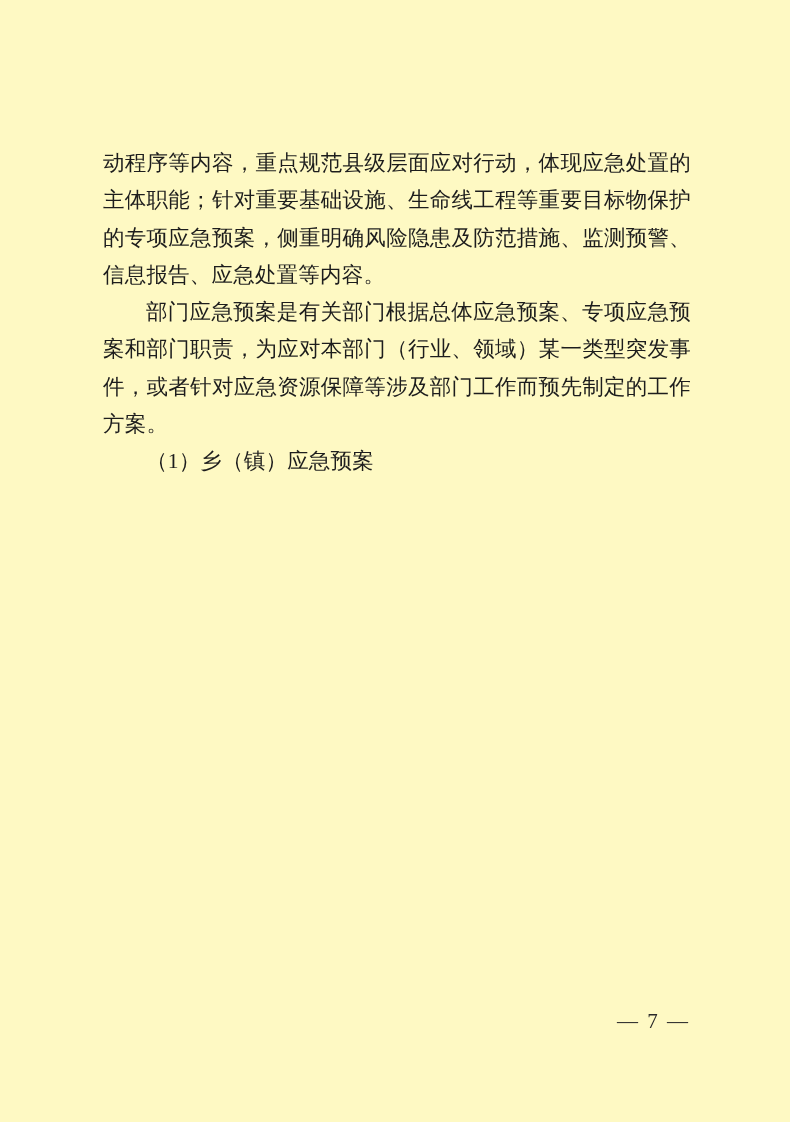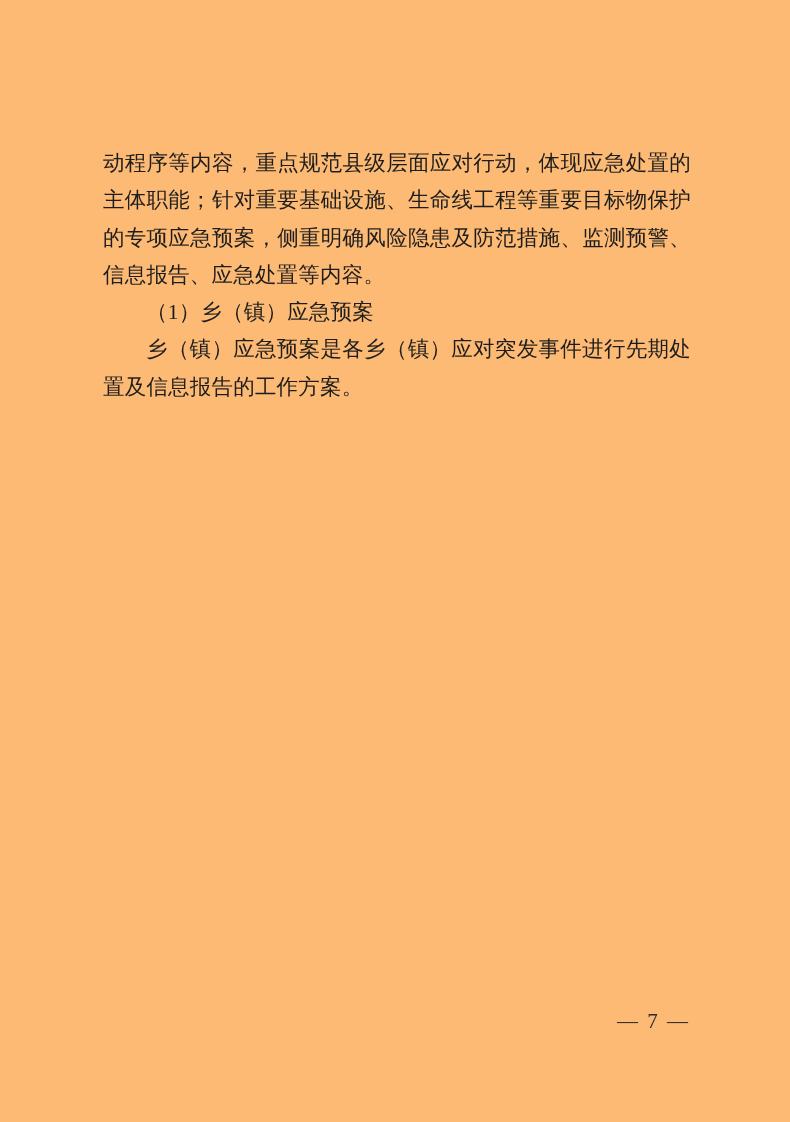--- a/index.html
+++ b/index.html
@@ -5,21 +5,21 @@
   html, body {
     margin: 0;
     padding: 0;
     background: #e8e8e8;
   }
   .page {
     position: relative;
     width: 790px;
     height: 1122px;
     margin: 0 auto;
-    background: #fdba74;
+    background: #fef9c3;
     overflow: hidden;
     font-family: "Liberation Serif", "DejaVu Serif", serif;
     color: #1d1d1d;
   }
   .content {
     position: absolute;
     left: 103px;
     top: 145px;
     width: 588px;
     font-size: 21.5px;
@@ -45,18 +45,18 @@
     color: #2a2a2a;
     letter-spacing: 2px;
   }
 </style>
 </head>
 <body>
 
 <div class="page">
   <div class="content">
     <p class="no-indent">动程序等内容，重点规范县级层面应对行动，体现应急处置的主体职能；针对重要基础设施、生命线工程等重要目标物保护的专项应急预案，侧重明确风险隐患及防范措施、监测预警、信息报告、应急处置等内容。</p>
+    <p>部门应急预案是有关部门根据总体应急预案、专项应急预案和部门职责，为应对本部门（行业、领域）某一类型突发事件，或者针对应急资源保障等涉及部门工作而预先制定的工作方案。</p>
     <p>（1）乡（镇）应急预案</p>
-    <p>乡（镇）应急预案是各乡（镇）应对突发事件进行先期处置及信息报告的工作方案。</p>
   </div>
 
   <div class="page-number">— 7 —</div>
 </div>
 
 </body></html>

